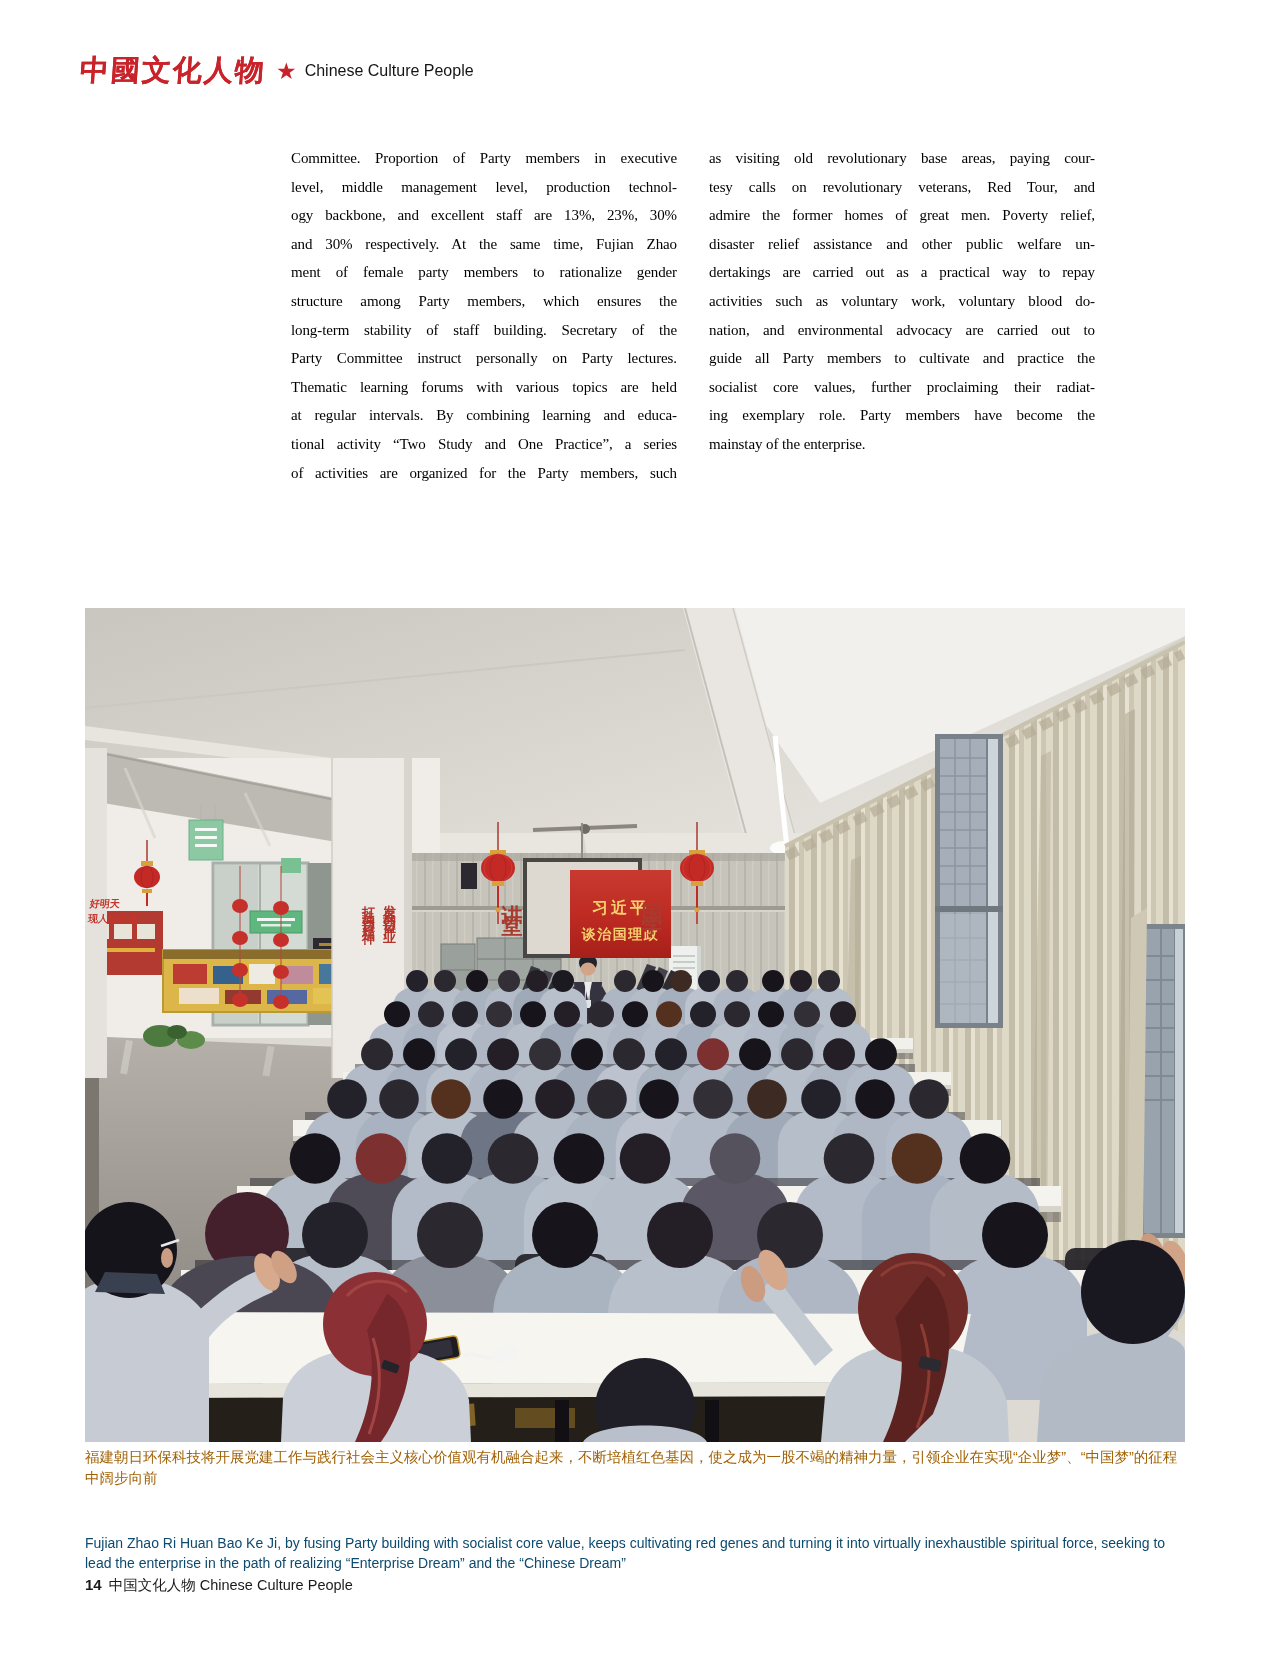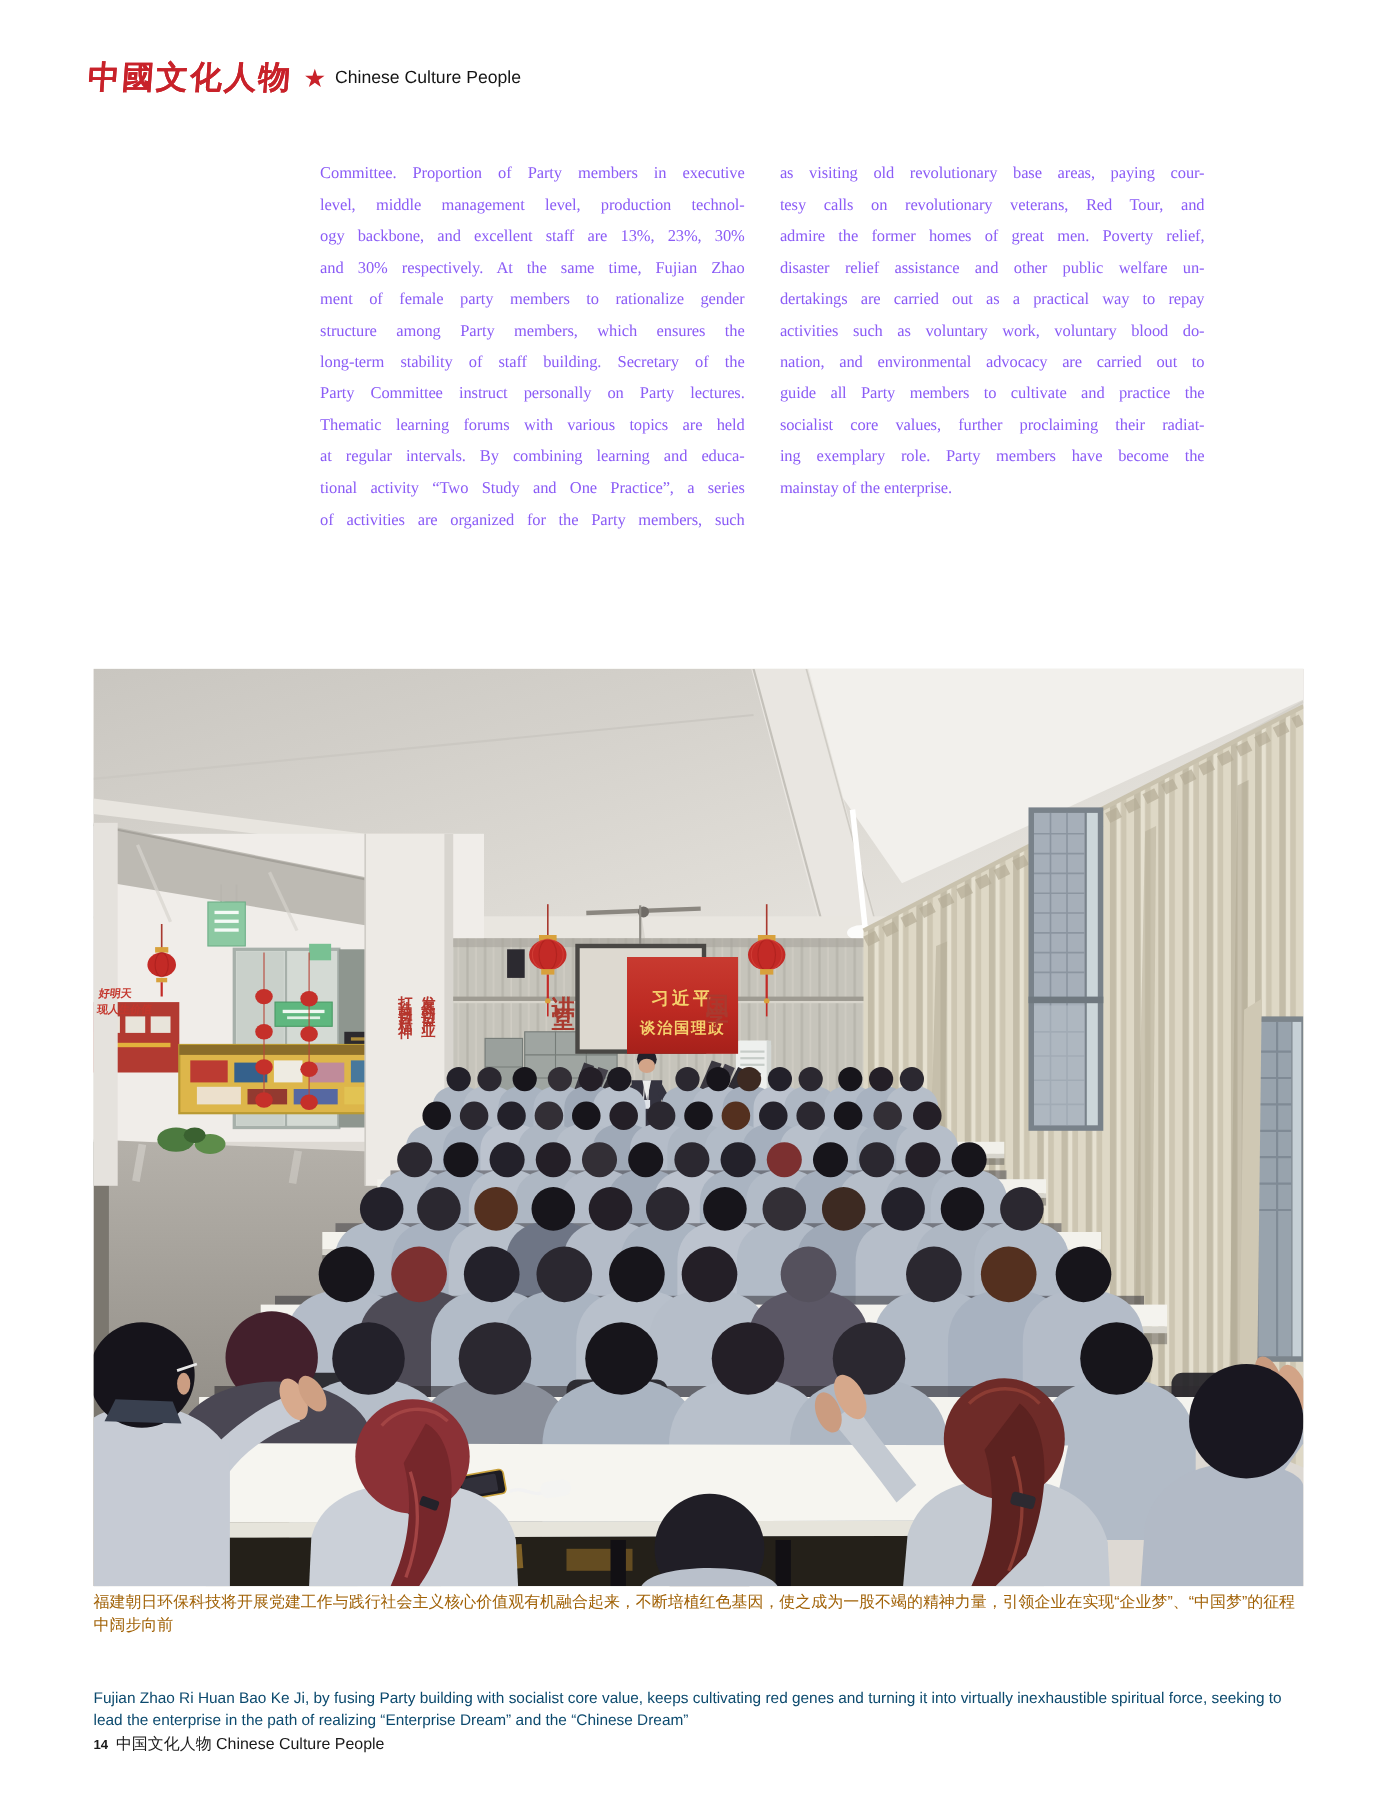--- a/index.html
+++ b/index.html
@@ -12,21 +12,21 @@
   .logo-cn{font-family:"Liberation Serif","DejaVu Serif",serif;font-weight:900;
            font-size:29px;color:#c8222a;letter-spacing:2px;transform:skewX(-4deg);
            text-shadow:0 0 .6px #c8222a;}
   .logo-star{color:#c8222a;font-size:23px;margin:0 8px 0 10px;}
   .logo-en{font-size:16px;font-weight:400;color:#141414;letter-spacing:0;}
 
   
   .cols{position:absolute;left:291px;top:150px;width:804px;}
   .col{position:absolute;top:0;width:386px;
        font-family:"Liberation Serif","DejaVu Serif",serif;font-size:15px;
-       color:#8b5cf6;letter-spacing:-0.1px;}
+       color:#000000;letter-spacing:-0.1px;}
   .col-l{left:0;} .col-r{left:418px;}
   .jline{height:28.6px;overflow:hidden;text-align:justify;}
   .jline::after{content:"";display:inline-block;width:100%;height:0;}
   .col-r .jline:last-child{text-align:left;}
   .col-r .jline:last-child::after{content:none;}
 
   
   .photo{position:absolute;left:85px;top:608px;width:1100px;height:834px;
          overflow:hidden;background:#ddd9d3;}
   .photo svg{position:absolute;left:0;top:0;}
@@ -46,21 +46,21 @@
   .slogan{left:4px;top:288px;color:#c4362c;font-weight:700;font-size:10px;
           line-height:15px;transform:skewX(-6deg);}
 
   
   .cap{position:absolute;left:85px;width:1104px;color:#a16207;}
   .cap-cn{top:1447px;font-size:14.5px;line-height:21px;}
   .cap-en{top:1533px;font-size:14px;line-height:20px;color:#0c4a6e;}
 
   
   .ftr{position:absolute;left:85px;top:1576px;font-size:14.5px;color:#1a1a1a;}
-  .ftr b{font-size:12px;margin-right:7px;text-align:right;}
+  .ftr b{font-size:15px;margin-right:7px;text-align:right;}
 </style>
 </head>
 <body>
 
 <div class="page">
 
   <header class="hdr">
     <span class="logo-cn">中國文化人物</span>
     <span class="logo-star">★</span>
     <span class="logo-en">Chinese Culture People</span>

